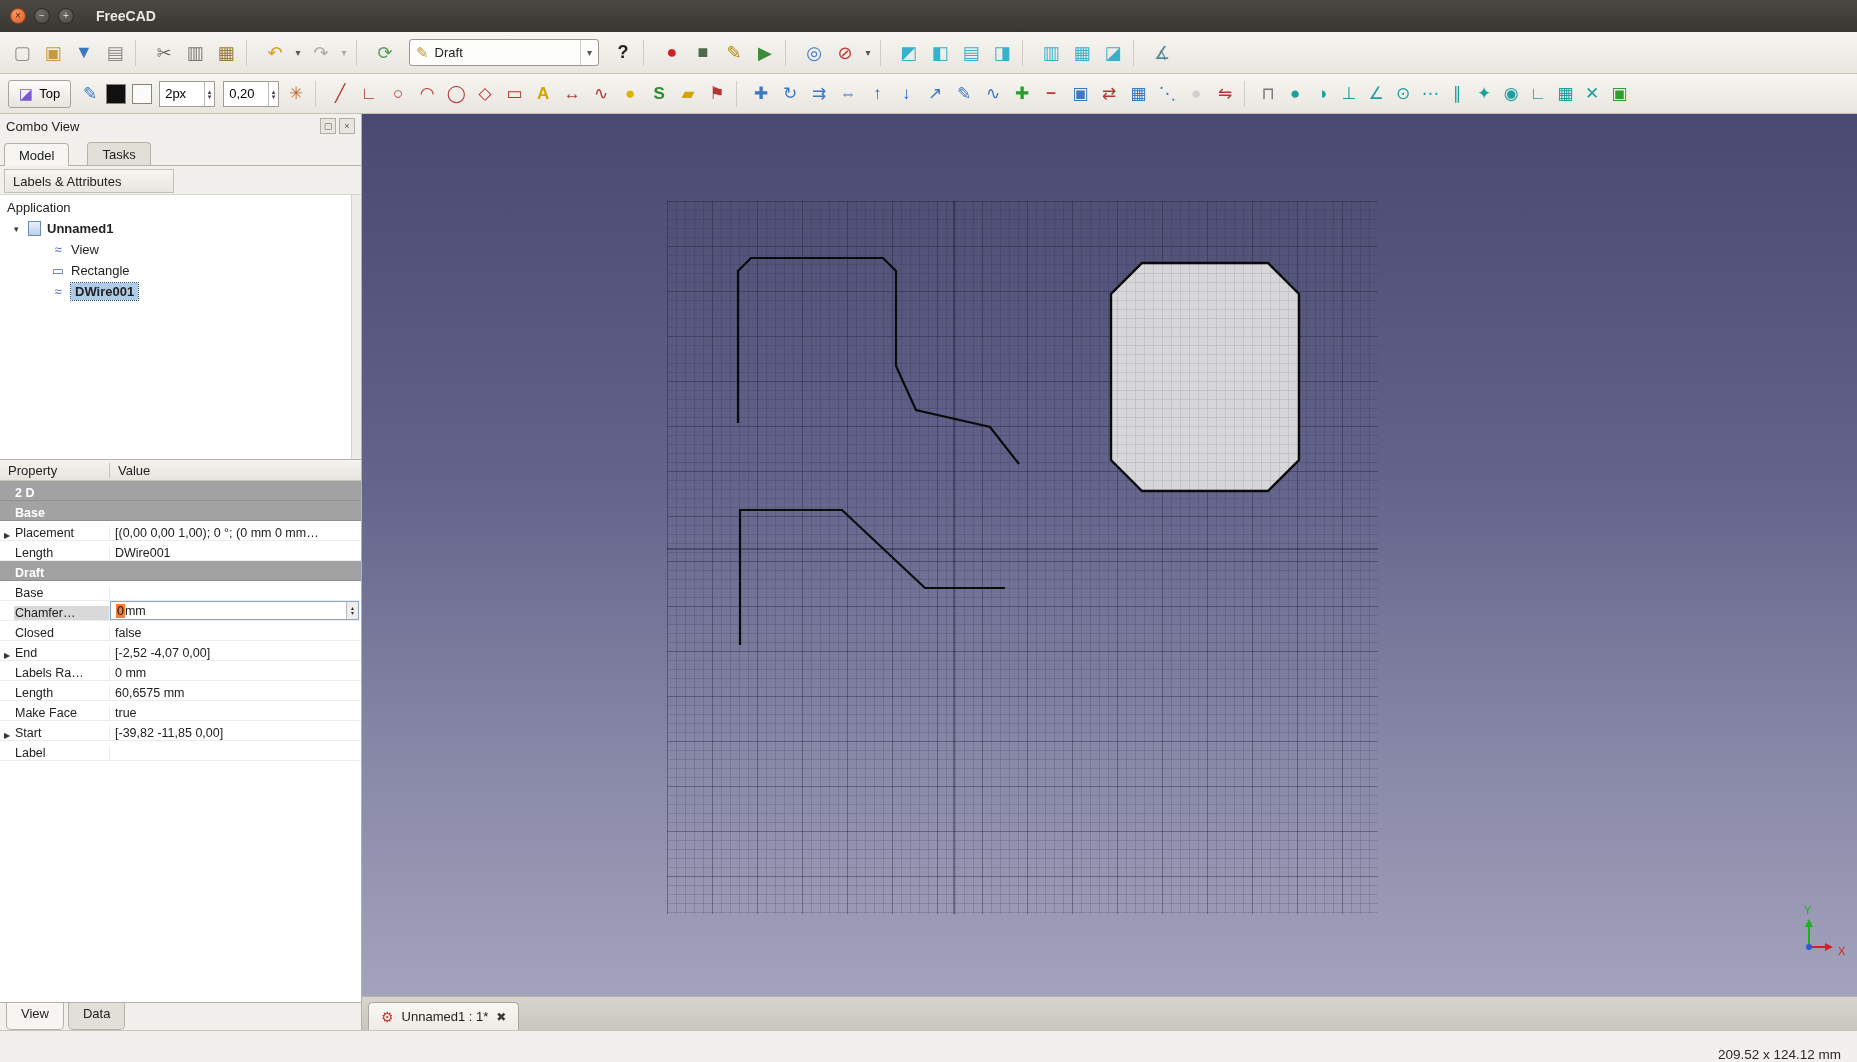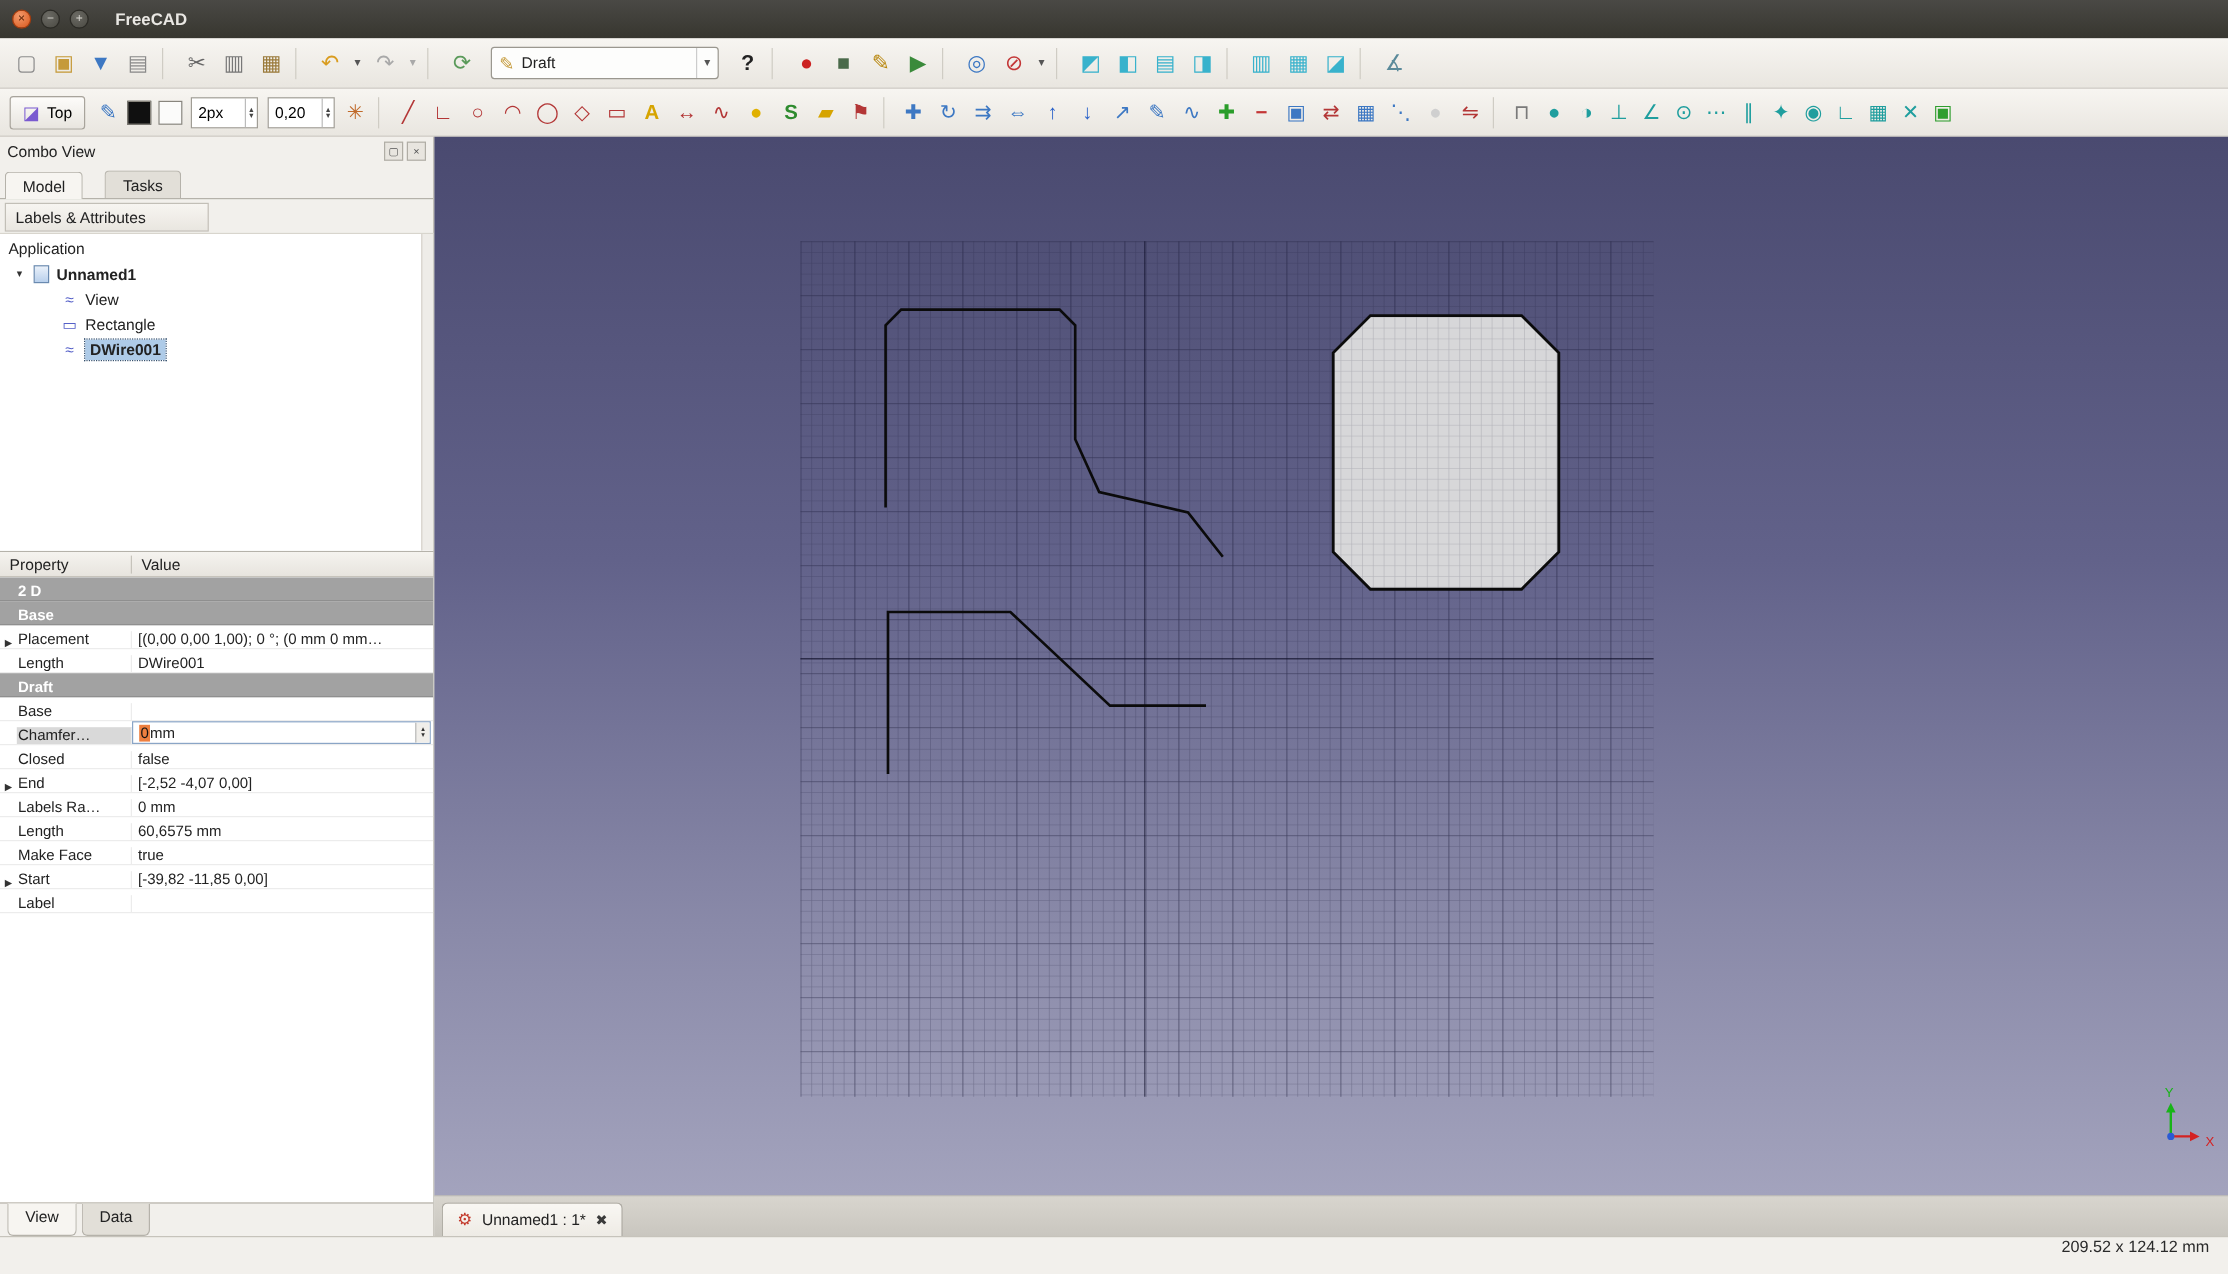--- a/index.html
+++ b/index.html
@@ -101,21 +101,21 @@
               background:linear-gradient(180deg,#4a4a70 0%, #62628a 40%, #8a8aa9 75%, #a3a3bd 100%); }
   .viewport svg { position:absolute; inset:0; width:100%; height:100%; }
 
   .doc-tabbar { height:34px; flex:0 0 auto; background:linear-gradient(#d8d5ce,#c9c6bf); border-top:1px solid #b5b2aa; display:flex; align-items:flex-end; padding:0 6px; }
   .doc-tab { display:flex; align-items:center; gap:8px; height:28px; padding:0 12px; background:linear-gradient(#f9f7f3,#eeebe5);
              border:1px solid #a9a69e; border-bottom:none; border-radius:5px 5px 0 0; font-size:13px; }
   .doc-tab-ic { color:#c3392b; font-size:14px; }
   .doc-close { color:#3a3a3a; font-size:12px; font-weight:bold; }
 
   
-  .statusbar { height:32px; flex:0 0 auto; background:#f2f0ec; border-top:1px solid #c6c3bb; display:flex; align-items:flex-start; justify-content:flex-end; padding:0 16px; }
+  .statusbar { height:32px; flex:0 0 auto; background:#f2f0ec; border-top:1px solid #c6c3bb; display:flex; align-items:flex-end; justify-content:flex-end; padding:0 16px; }
   .dim { font-size:13.5px; color:#2a2a2a; }
 </style>
 </head>
 <body>
 
 <div class="app">
 
   <div class="titlebar">
     <span class="wbtn close">×</span>
     <span class="wbtn">−</span>

